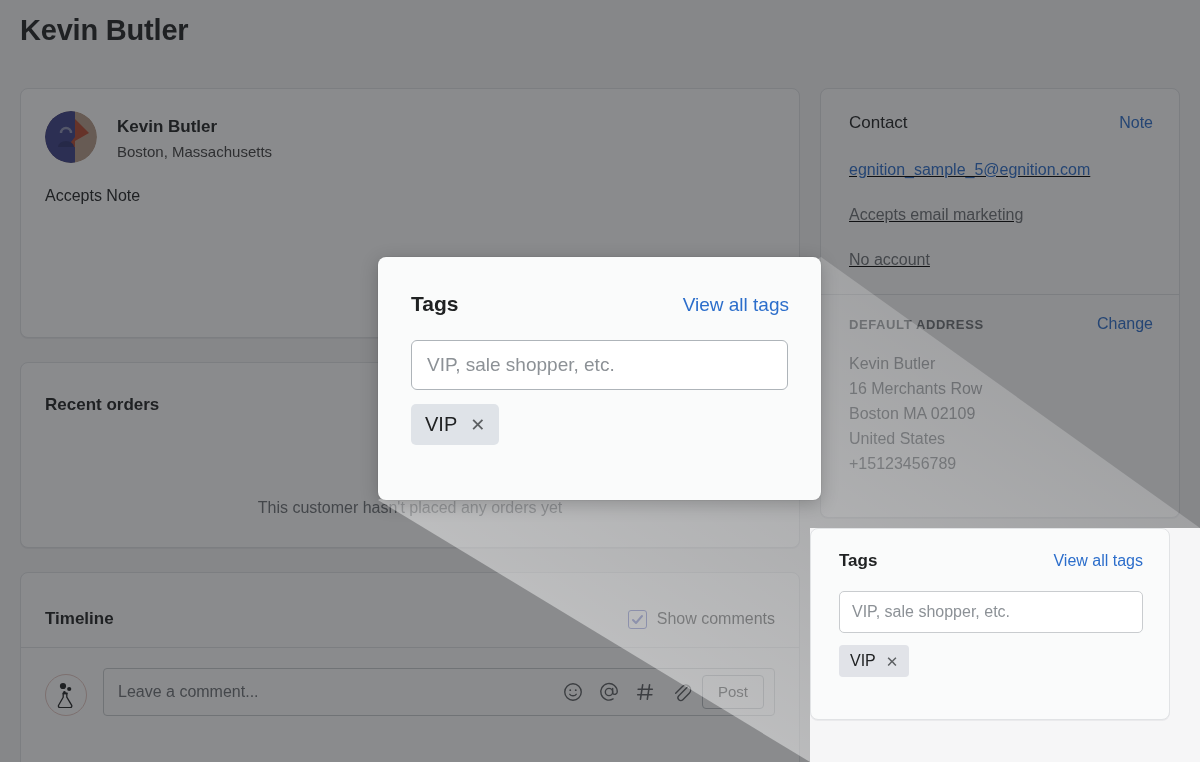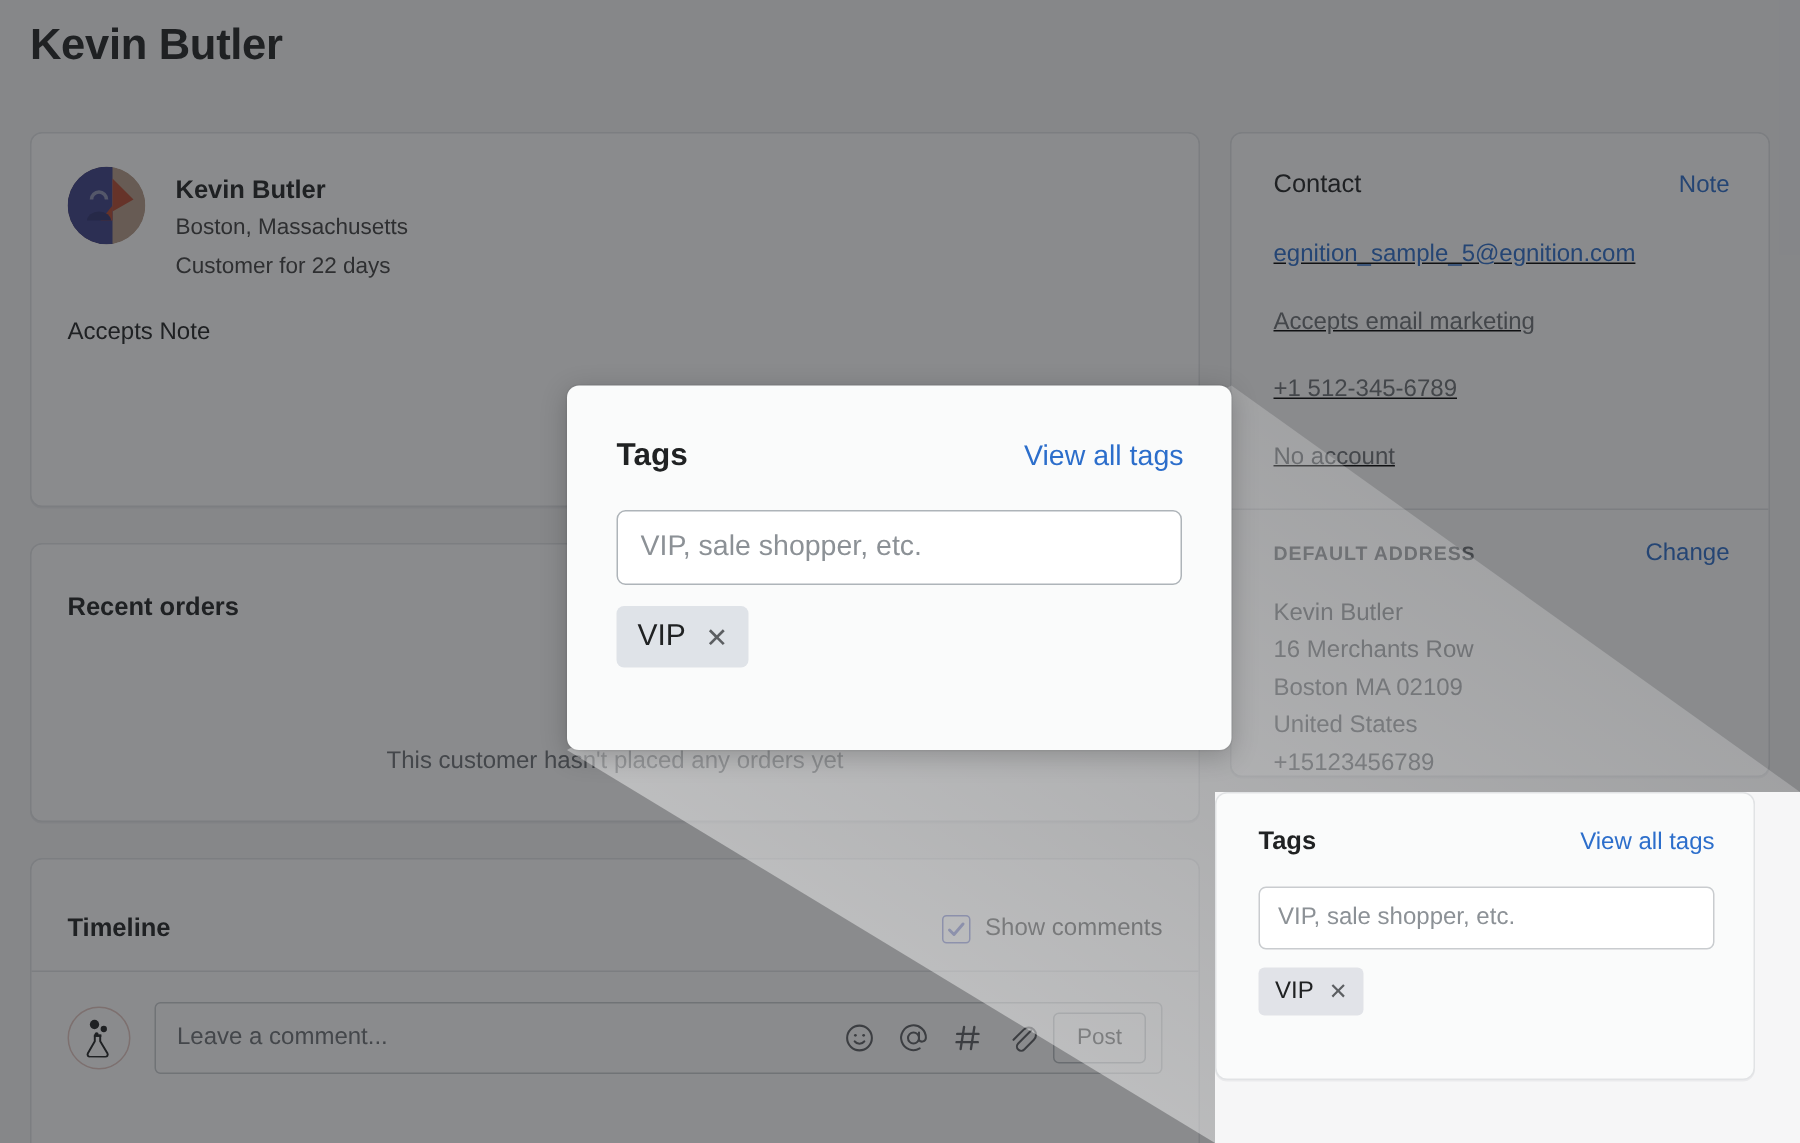--- a/index.html
+++ b/index.html
@@ -76,21 +76,21 @@
   .checkbox {
     width: 19px; height: 19px; border-radius: 3px;
     border: 1.5px solid #5c6ac4; background: #fff;
     display: flex; align-items: center; justify-content: center;
   }
   .checkbox svg { display: block; }
   .show-comments-label { font-size: 16px; color: #202223; }
 
   .timeline-divider { margin-top: 18px; height: 1px; background: #e1e3e5; }
 
-  .comment-row { display: flex; gap: 16px; padding: 20px 24px 0 24px; align-items: center; }
+  .comment-row { display: flex; gap: 16px; padding: 20px 24px 0 24px; align-items: flex-end; }
   .tl-avatar {
     width: 42px; height: 42px; border-radius: 50%;
     border: 1px solid #e3c6c0; background: #fff;
     display: flex; align-items: center; justify-content: center;
     flex: 0 0 42px;
   }
   .comment-box {
     flex: 1; height: 48px;
     border: 1px solid #c9cccf; border-radius: 4px; background: #fff;
     display: flex; align-items: center; padding: 0 10px 0 14px;
@@ -220,21 +220,20 @@
               <path d="M30 8 L44 22 L30 30 Z" fill="#b4472f"></path>
               <path d="M30 26 L30 36 L22 36 Z" fill="#b4472f"></path>
               <path d="M16 22 a5 5 0 0 1 10 0" fill="none" stroke="#8e92b5" stroke-width="2.4"></path>
               <path d="M13 36 a8 6 0 0 1 16 0 Z" fill="#2e3270"></path>
             </g>
           </svg>
         </div>
         <div class="cust-meta">
           <div class="cust-name">Kevin Butler</div>
           <div class="cust-sub">Boston, Massachusetts</div>
-          <div class="cust-sub">Customer for 22 days</div>
         </div>
       </div>
       <div class="note-wrap">
         <div class="note-label">Accepts Note</div>
       </div>
     </div>
 
     <div class="card" id="orders-card">
       <div class="orders-title">Recent orders</div>
       <div class="orders-empty">This customer hasn't placed any orders yet</div>
@@ -299,21 +298,20 @@
     </div>
 
     <div class="card" id="contact-card">
       <div class="sec-head">
         <div class="sec-title">Contact</div>
         <a class="link">Note</a>
       </div>
       <div class="contact-lines">
         <a class="contact-email">egnition_sample_5@egnition.com</a>
         <div class="contact-line">Accepts email marketing</div>
-        <div class="contact-line">+1 512-345-6789</div>
         <div class="contact-line">No account</div>
       </div>
       <div class="sec-divider"></div>
       <div class="addr-head">
         <div class="addr-label">DEFAULT ADDRESS</div>
         <a class="link">Change</a>
       </div>
       <div class="addr-lines">
         <div class="addr-line">Kevin Butler</div>
         <div class="addr-line">16 Merchants Row</div>

